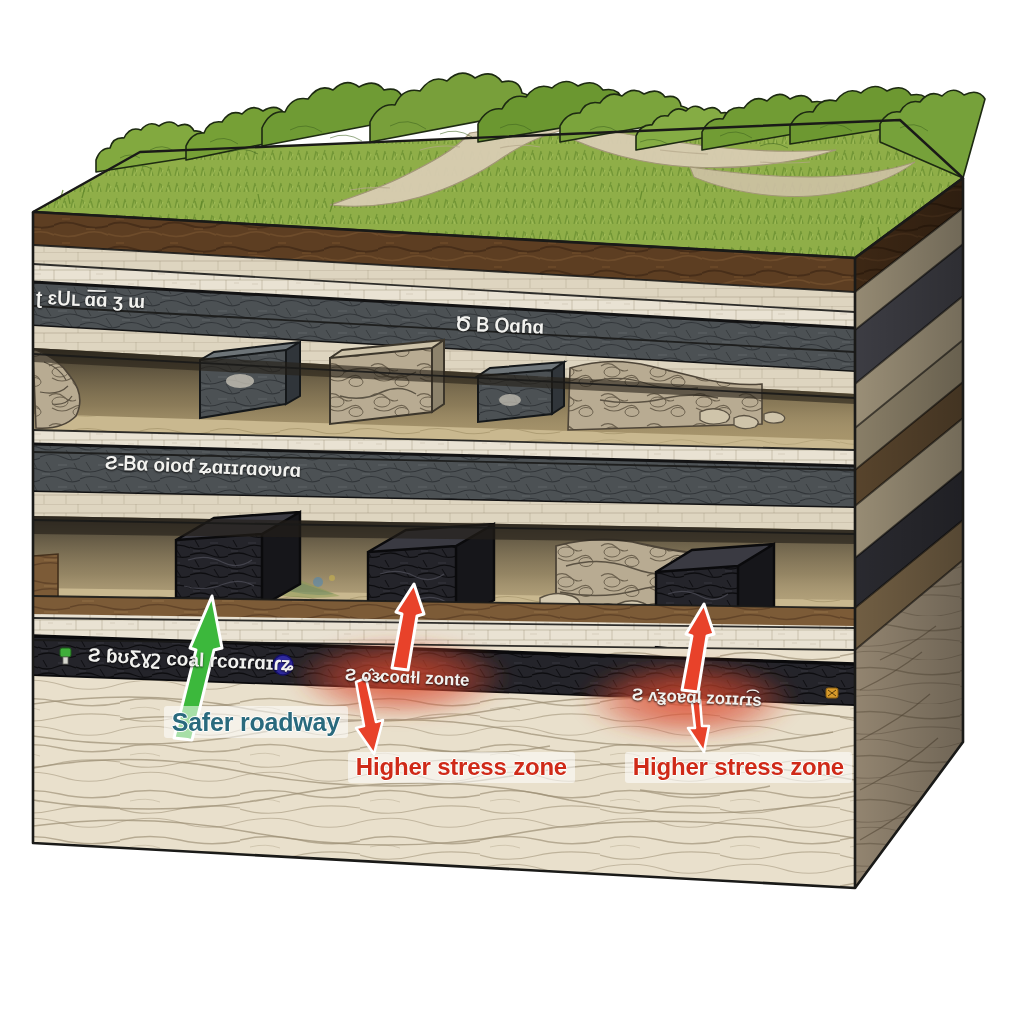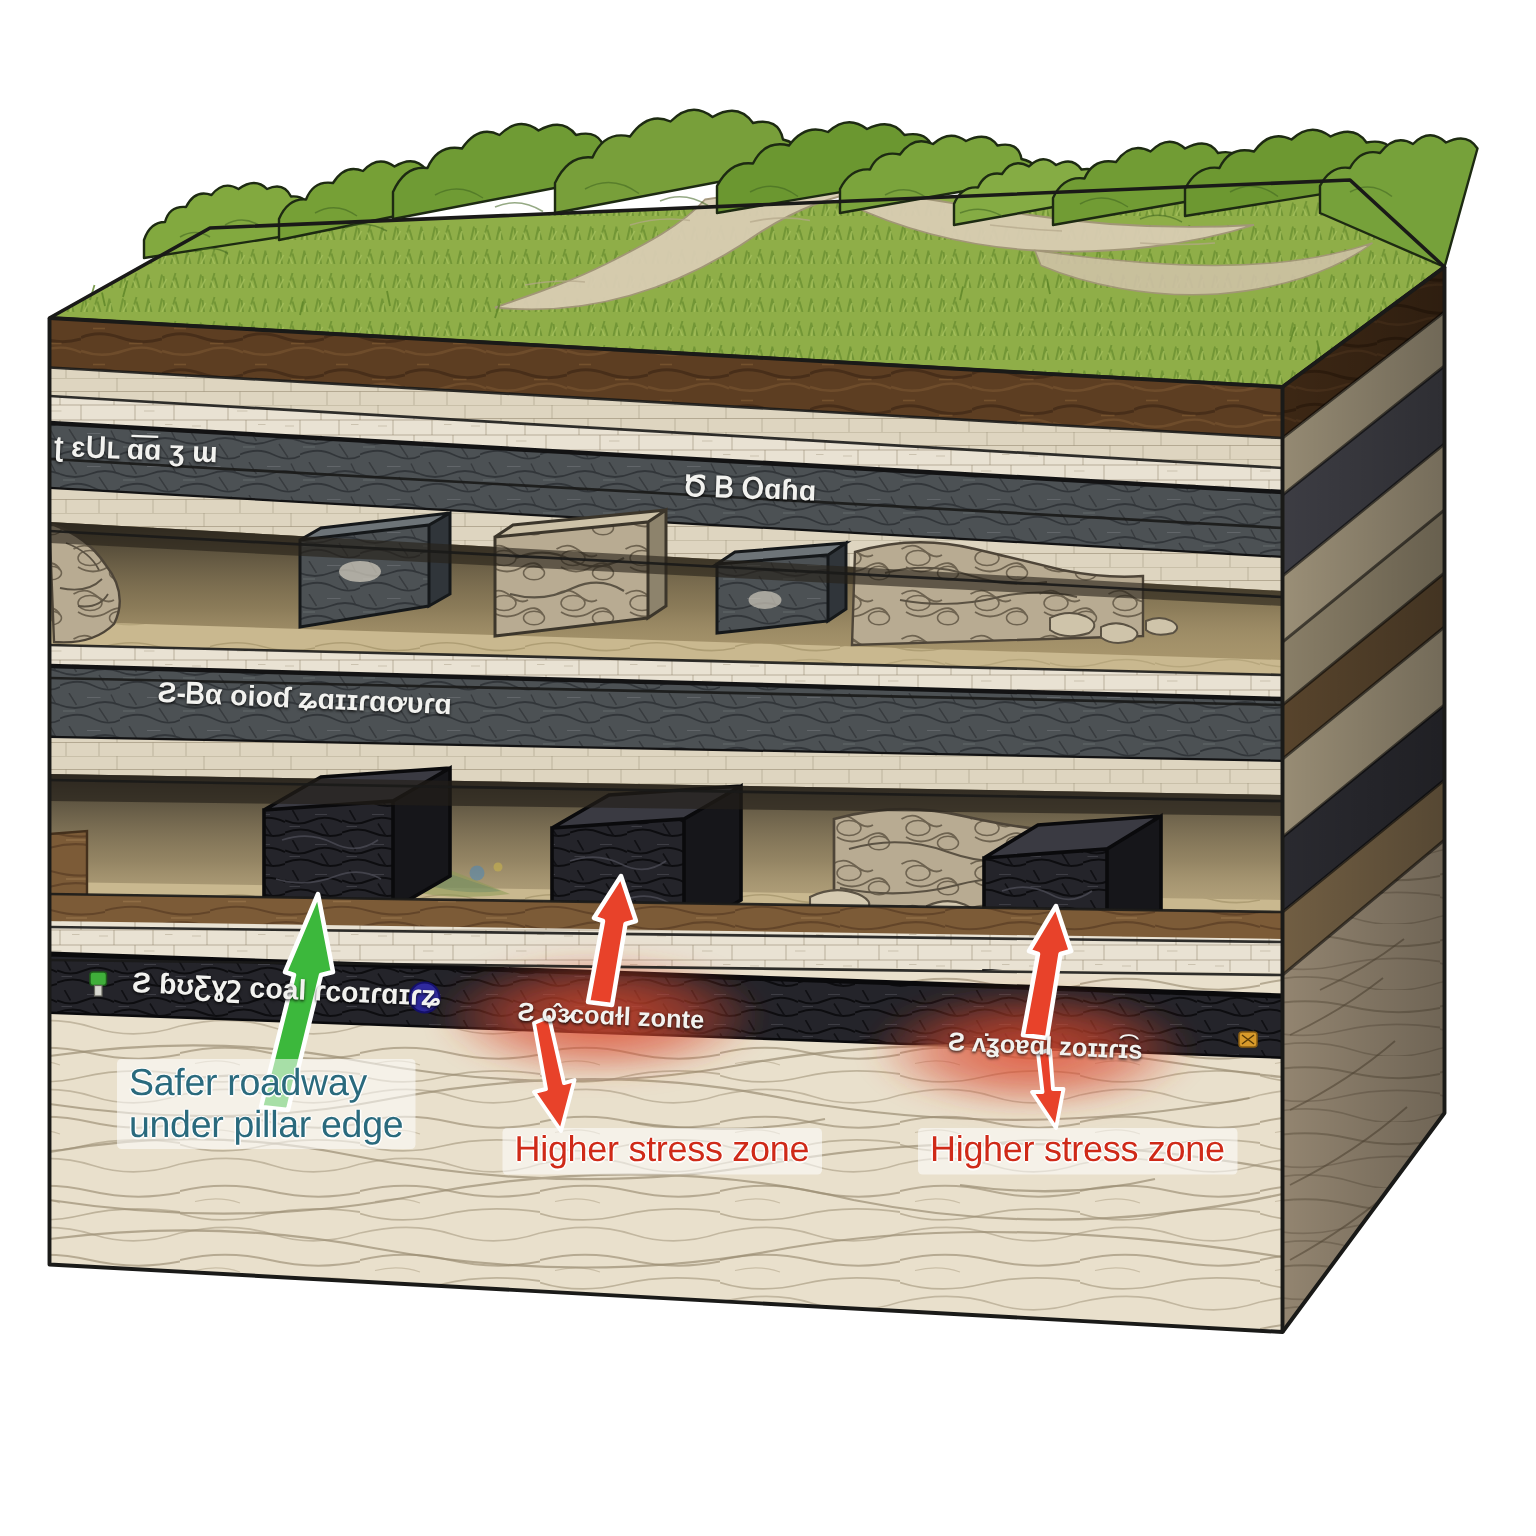--- a/index.html
+++ b/index.html
@@ -3,24 +3,24 @@
 <meta charset="utf-8">
 <style>
   html,body{margin:0;padding:0;background:#ffffff;}
   body{width:1024px;height:1024px;overflow:hidden;
        font-family:"Liberation Sans", sans-serif;}
   #stage{position:relative;width:1024px;height:1024px;background:#ffffff;}
   svg#diagram{position:absolute;left:0;top:0;width:1024px;height:1024px;display:block;}
 
   .callout{
     position:absolute;
-    font-weight:normal;
+    font-weight:bold;
     letter-spacing:-0.2px;
     white-space:nowrap;
-    text-align:left;
+    text-align:right;
     line-height:1.12;
   }
   .callout .bgpad{
     display:inline-block;
     padding:2px 8px;
     border-radius:3px;
     background:rgba(255,255,255,0.55);
   }
   #callout-safer{
     left:78px; top:706px; width:270px;
@@ -449,21 +449,20 @@
 <div class="seamlabel" id="seam-lbl-a">ʈ ɛՍւ ɑ͞ɑ ʒ ɯ</div>
 <div class="seamlabel" id="seam-lbl-b">Ծ Ᏼ Օɑɦɑ</div>
 <div class="seamlabel" id="seam-lbl-c">Ƨ-Ᏼα ᴏіᴏɗ ʑɑɪɪɾɑơυɾɑ</div>
 <div class="seamlabel" id="seam-lbl-d">Ƨ ɓʊƸɣշ coal ɾᴄᴏɪɾɑɪɾʑ</div>
 <div class="seamlabel small" id="zone-lbl-1">Ƨ ᴏ̂ɜ̷cᴏɑɫl zonte</div>
 <div class="seamlabel small" id="zone-lbl-2">Ƨ ᴧ̇ʓᴏɐɑl zoɪɪɾɪ͡s</div>
 
 <div class="callout" id="callout-safer">
   <span class="bgpad">
     <span>Safer roadway</span><br>
-    <span>under pillar edge</span>
   </span>
 </div>
 
 <div class="callout" id="callout-stress-1">
   <span class="bgpad">Higher stress zone</span>
 </div>
 
 <div class="callout" id="callout-stress-2">
   <span class="bgpad">Higher stress zone</span>
 </div>

